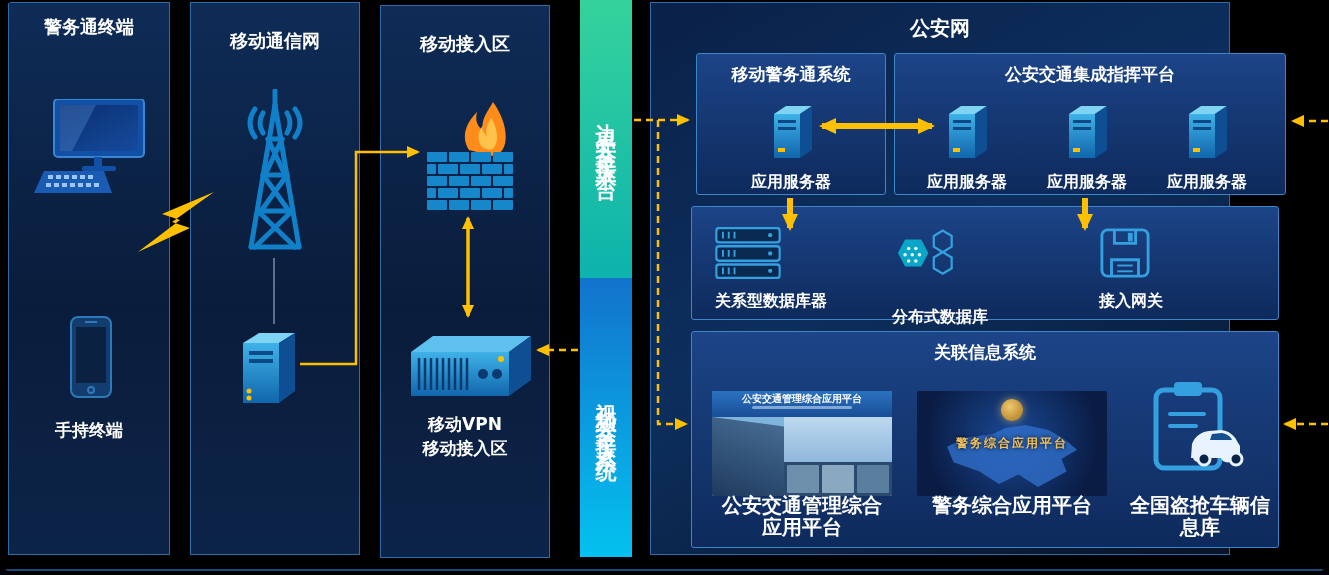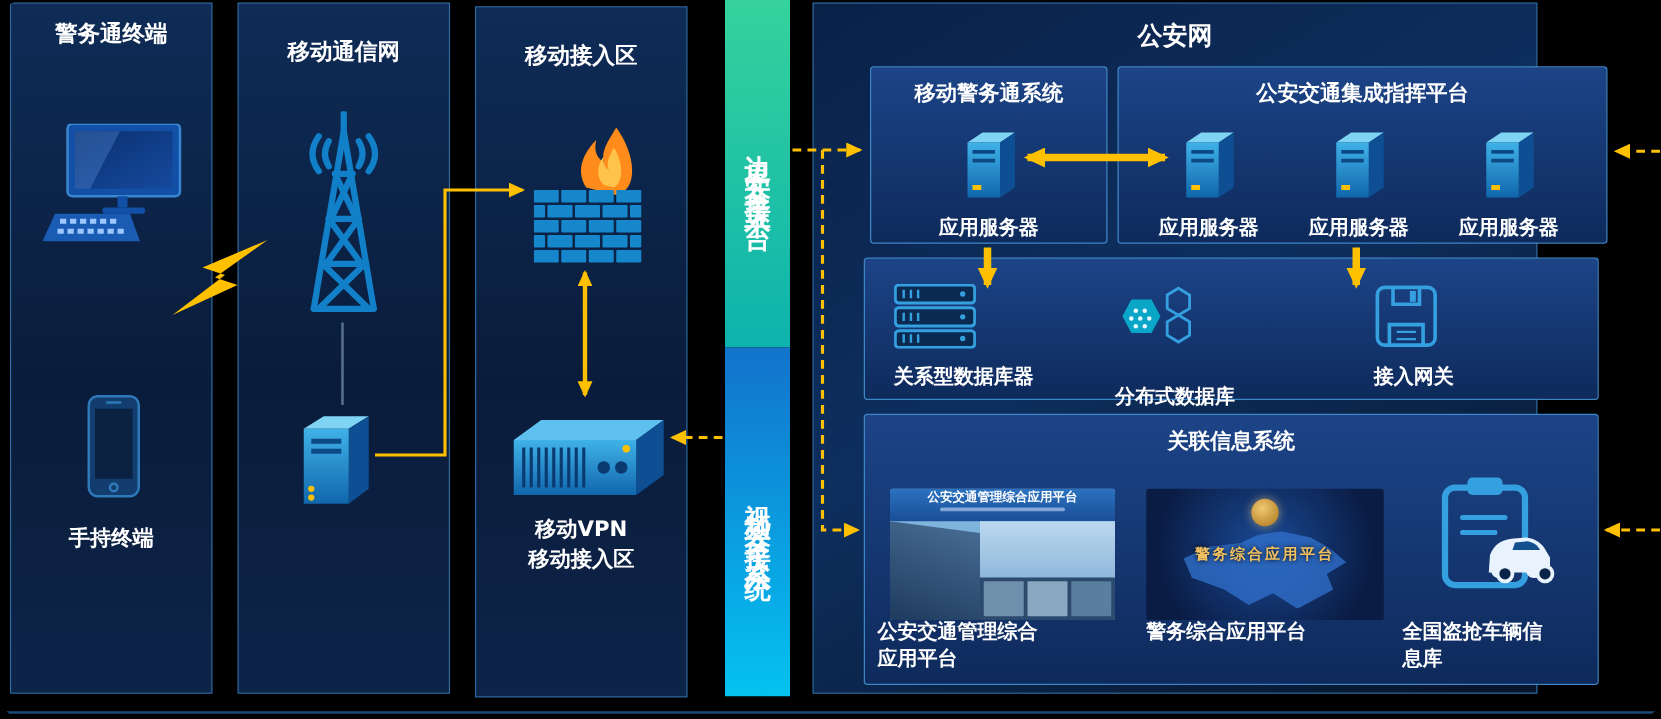--- a/index.html
+++ b/index.html
@@ -70,21 +70,21 @@
             background:#2b4a6e;box-sizing:border-box;}
   .s1-strip div{flex:1;border-radius:1px;}
   .s1-p1{background:#6f90ac;} .s1-p2{background:#8aa8c0;} .s1-p3{background:#5a7e9e;}
   .s2-emblem{position:absolute;left:50%;top:8px;width:22px;height:22px;margin-left:-11px;border-radius:50%;
              background:radial-gradient(circle at 40% 35%,#f0c870,#a8741a);box-shadow:0 0 8px rgba(240,200,112,.6);}
   .s2-map{position:absolute;left:30px;top:34px;width:130px;height:62px;background:#2f6ec8;opacity:.8;
           clip-path:polygon(60% 0,78% 8%,90% 22%,100% 40%,88% 55%,92% 75%,70% 100%,55% 80%,40% 95%,25% 75%,5% 60%,0 35%,15% 20%,35% 15%,45% 5%);}
   .s2-text{position:absolute;left:0;right:0;top:44px;text-align:center;color:#f0c060;font-size:12px;
            font-weight:bold;letter-spacing:2px;text-shadow:0 0 4px #000;}
   .clip-icon{left:460px;top:48px;width:96px;height:92px;}
-  .capt{position:absolute;text-align:left;color:#fff;font-weight:bold;font-size:16px;line-height:22px;}
+  .capt{position:absolute;text-align:center;color:#fff;font-weight:bold;font-size:20px;line-height:22px;}
   .capt1{left:10px;top:162px;width:200px;}
   .capt2{left:225px;top:162px;width:190px;}
   .capt3{left:430px;top:162px;width:156px;}
 
   .arrows{position:absolute;left:0;top:0;width:1329px;height:575px;pointer-events:none;z-index:6;}
   .yline{stroke:var(--accent,#ffc000);fill:none;}
   .dash{stroke-dasharray:7 5;}
   .arrowhead{fill:var(--accent,#ffc000);}
   .bolt{fill:var(--accent,#ffc000);}
   .dimline{stroke:#58718e;fill:none;}

